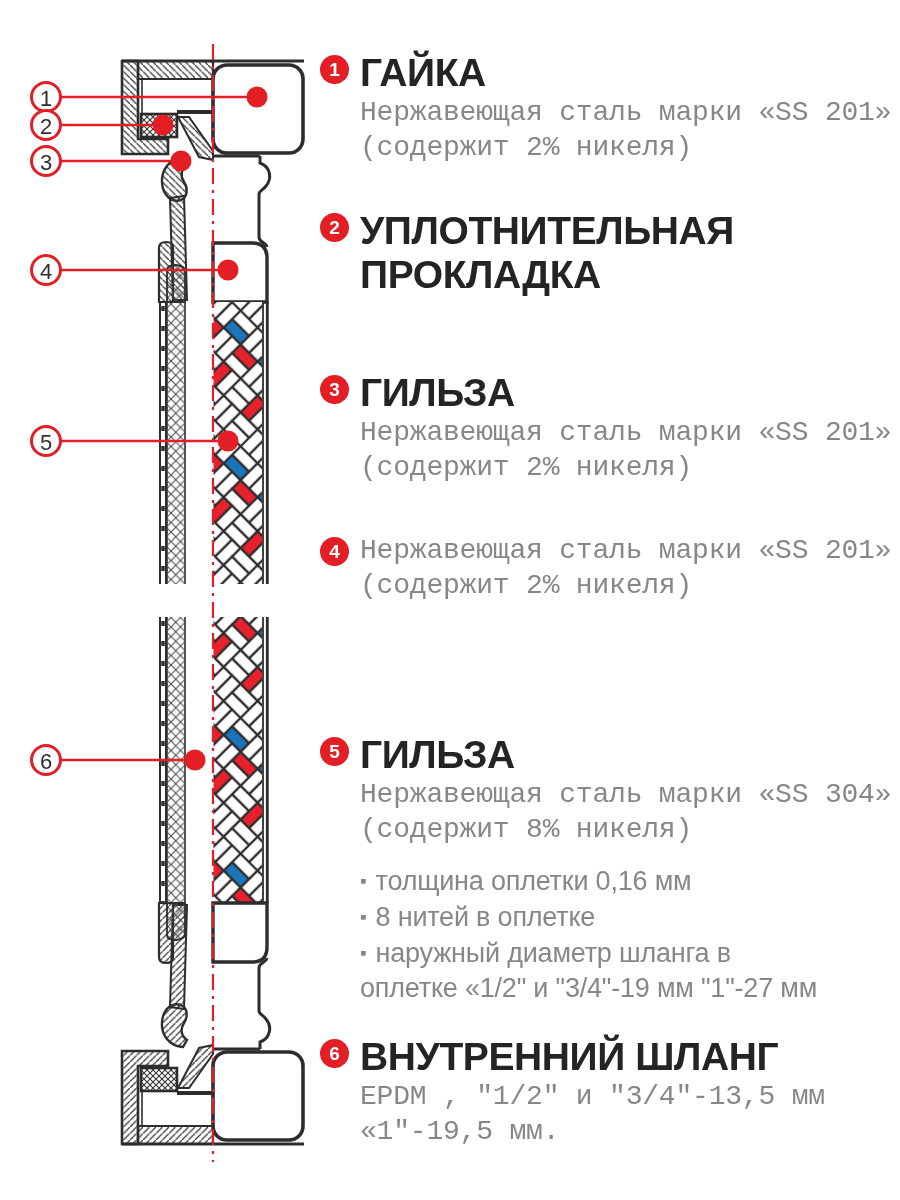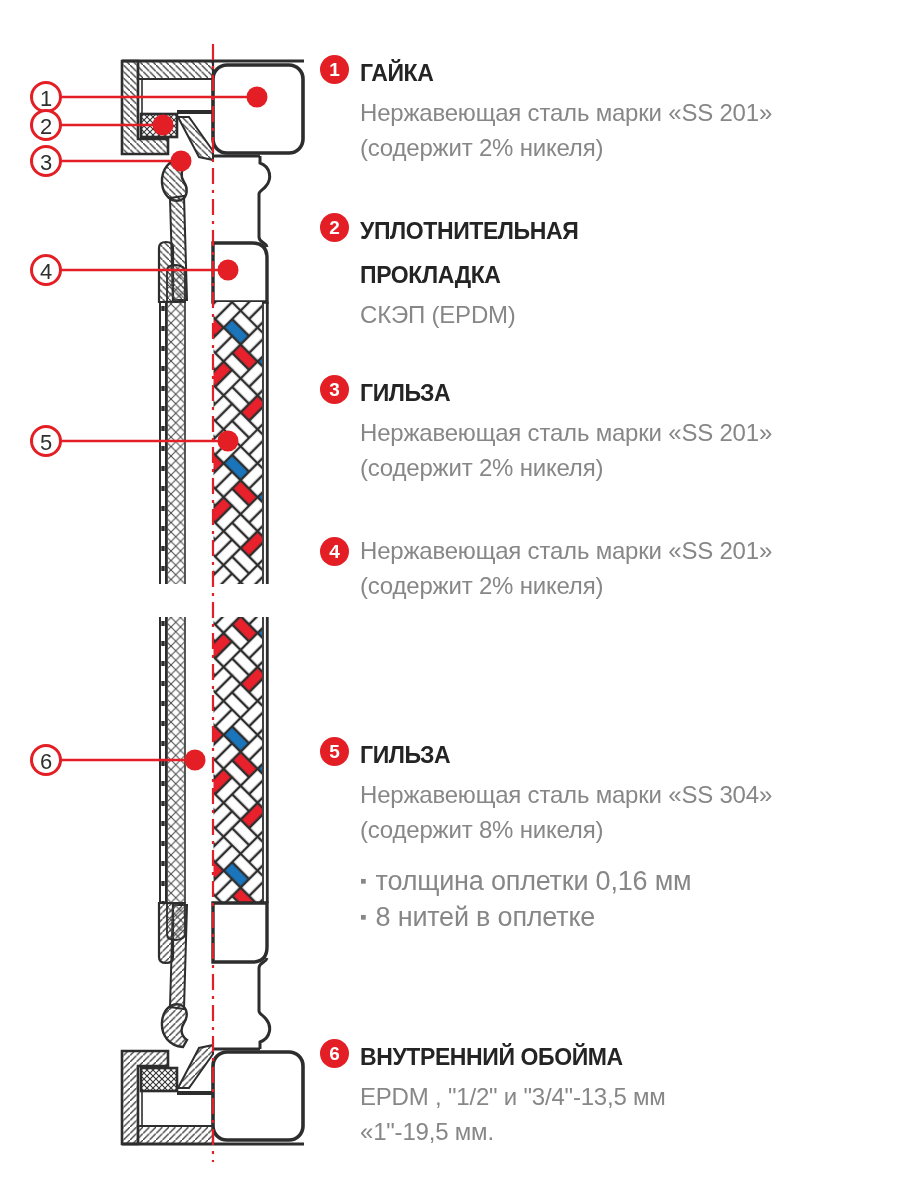--- a/index.html
+++ b/index.html
@@ -19,25 +19,25 @@
   .item:nth-child(3){top:371px;}
   .item:nth-child(4){top:533px;}
   .item:nth-child(5){top:733px;}
   .item:nth-child(6){top:1035px;}
   .badge{
     position:absolute;left:0;top:4px;width:29px;height:29px;border-radius:50%;
     background:var(--accent,#e31e24);color:#fff;font-size:19px;font-weight:bold;
     line-height:29px;text-align:center;
   }
   .title{
-    margin:0;color:var(--title,#242424);font-size:23px;line-height:44px;font-weight:bold;
+    margin:0;color:var(--title,#242424);font-size:39px;line-height:44px;font-weight:bold;
     letter-spacing:-0.4px;white-space:pre-line;max-width:440px;
   }
   .desc-line{
-    color:var(--body,#878787);font-size:24px;line-height:35px;letter-spacing:-0.2px;
+    color:var(--body,#878787);font-size:28px;line-height:35px;letter-spacing:-0.2px;font-family:Liberation Mono, monospace;
   }
   .bullets{margin-top:16px;}
   .bullet-line{
     color:var(--body,#878787);font-size:27px;line-height:35px;letter-spacing:-0.2px;
     white-space:pre-line;
   }
   .bullet-mark{font-size:19px;vertical-align:3px;margin-right:9px;}
 
   
   .ln{stroke:var(--line,#2d2d2d);fill:none;}
@@ -171,43 +171,44 @@
       <div class="item">
         <span class="badge">1</span>
         <h2 class="title">ГАЙКА</h2>
         <div class="desc-line">Нержавеющая сталь марки «SS 201»</div>
         <div class="desc-line">(содержит 2% никеля)</div>
       </div>
       <div class="item">
         <span class="badge">2</span>
         <h2 class="title">УПЛОТНИТЕЛЬНАЯ
 ПРОКЛАДКА</h2>
-        <div class="desc-line">СКЭП (EPDM)</div>
       </div>
       <div class="item">
         <span class="badge">3</span>
         <h2 class="title">ГИЛЬЗА</h2>
         <div class="desc-line">Нержавеющая сталь марки «SS 201»</div>
         <div class="desc-line">(содержит 2% никеля)</div>
       </div>
       <div class="item">
         <span class="badge">4</span>
         <div class="desc-line">Нержавеющая сталь марки «SS 201»</div>
         <div class="desc-line">(содержит 2% никеля)</div>
       </div>
       <div class="item">
         <span class="badge">5</span>
         <h2 class="title">ГИЛЬЗА</h2>
         <div class="desc-line">Нержавеющая сталь марки «SS 304»</div>
         <div class="desc-line">(содержит 8% никеля)</div>
         <div class="bullets">
           <div class="bullet-line"><span class="bullet-mark">▪</span><span>толщина оплетки  0,16 мм</span></div>
           <div class="bullet-line"><span class="bullet-mark">▪</span><span>8 нитей в оплетке</span></div>
+          <div class="bullet-line"><span class="bullet-mark">▪</span><span>наружный диаметр шланга в
+оплетке «1/2" и "3/4"-19 мм "1"-27 мм</span></div>
         </div>
       </div>
       <div class="item">
         <span class="badge">6</span>
-        <h2 class="title">ВНУТРЕННИЙ ОБОЙМА</h2>
+        <h2 class="title">ВНУТРЕННИЙ ШЛАНГ</h2>
         <div class="desc-line">EPDM , "1/2" и "3/4"-13,5 мм</div>
         <div class="desc-line">«1"-19,5 мм.</div>
       </div>
     </div>
 </div>
 
 </body></html>

